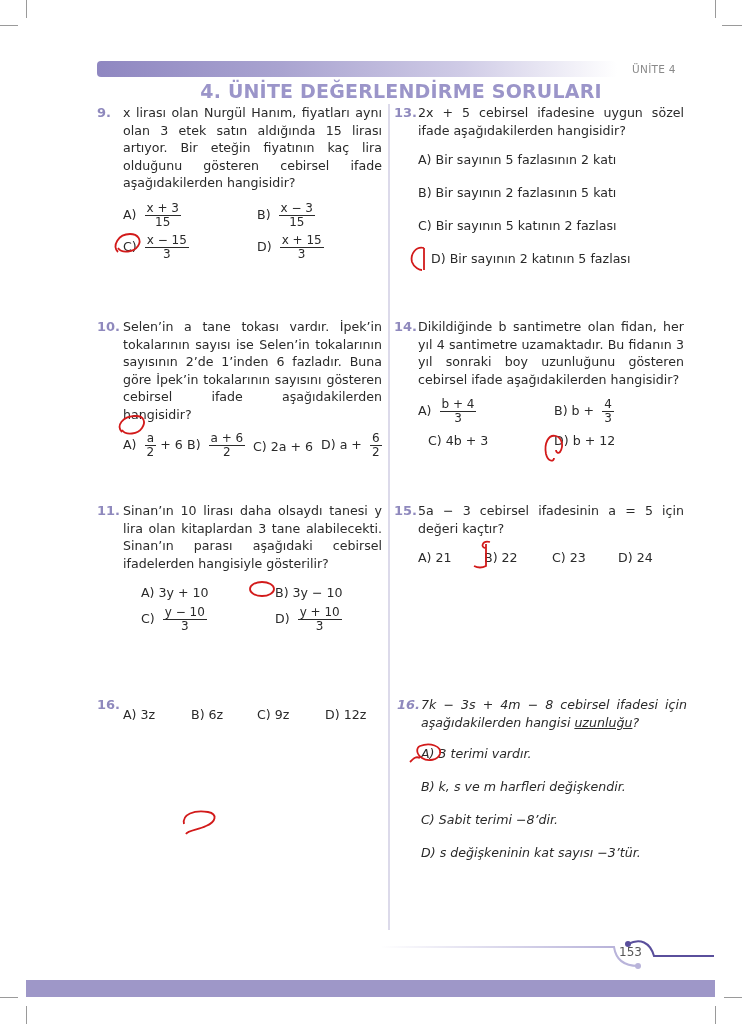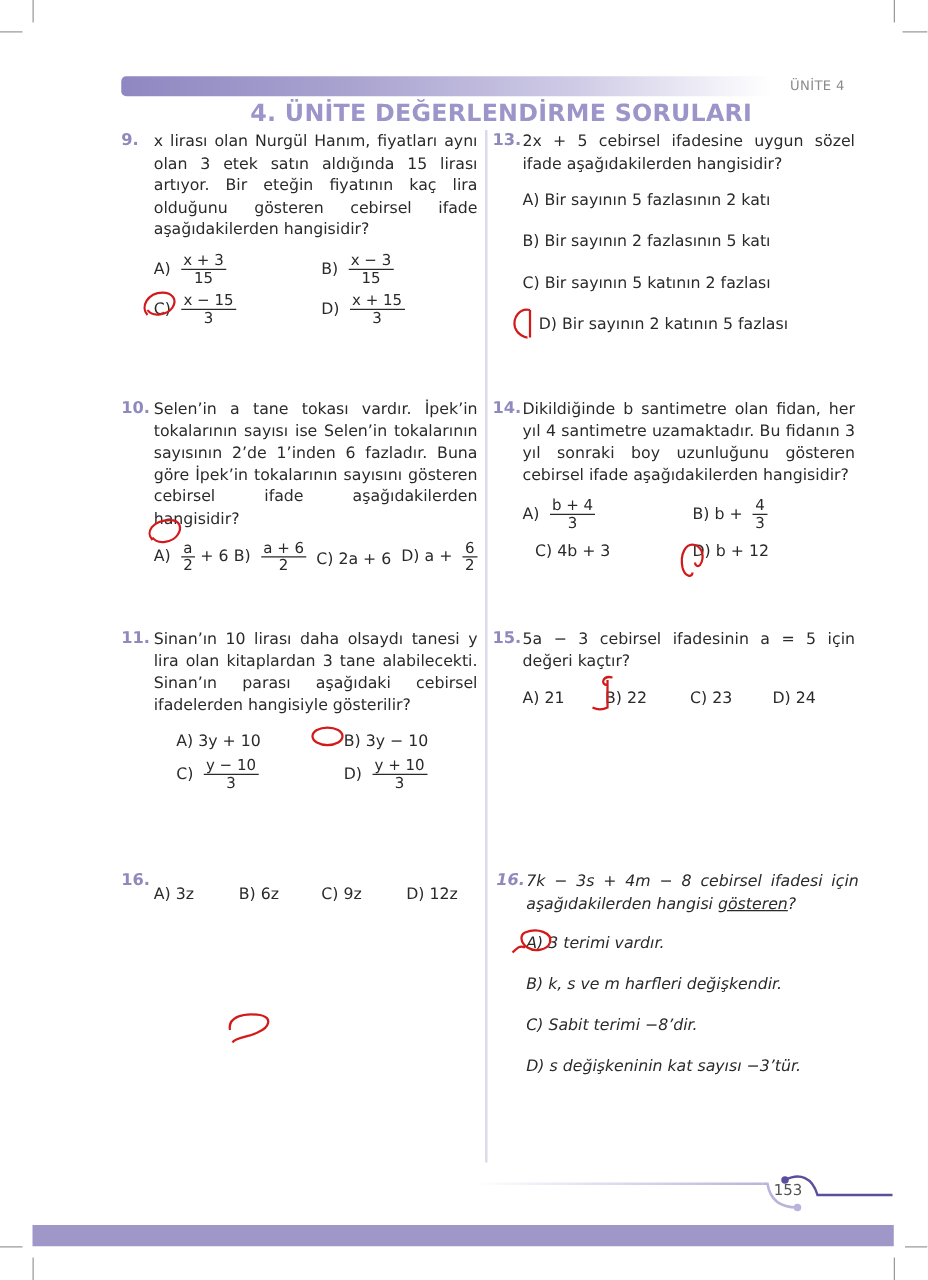--- a/index.html
+++ b/index.html
@@ -287,21 +287,21 @@
       <span>24</span>
     </div>
   </div>
 </div>
 <svg class="mark" style="left:470px;top:538px;" width="26" height="34">
     <path d="M20 4 C12 2 10 10 16 10 M16 6 L16 28 C12 30 8 30 4 28" fill="none" stroke="#d21a1a" stroke-width="1.8"></path>
   </svg>
 
 <div class="q" style="left:397px;top:696px;width:290px;font-style:italic;">
   <span class="num">16.</span>
-  <div class="text" style="margin-left:24px;"><span>7k − 3s + 4m − 8 cebirsel ifadesi için aşağıdakilerden hangisi </span><span class="u">gösteren</span><span>?</span></div>
+  <div class="text" style="margin-left:24px;"><span>7k − 3s + 4m − 8 cebirsel ifadesi için aşağıdakilerden hangisi </span><span class="u">uzunluğu</span><span>?</span></div>
   <div class="opts" style="height:130px;margin-top:14px;margin-left:24px;">
     <div class="opt" style="left:0;top:0;">
       <span>A)</span>
       <span>3 terimi vardır.</span>
     </div>
     <div class="opt" style="left:0;top:33px;">
       <span>B)</span>
       <span>k, s ve m harfleri değişkendir.</span>
     </div>
     <div class="opt" style="left:0;top:66px;">

